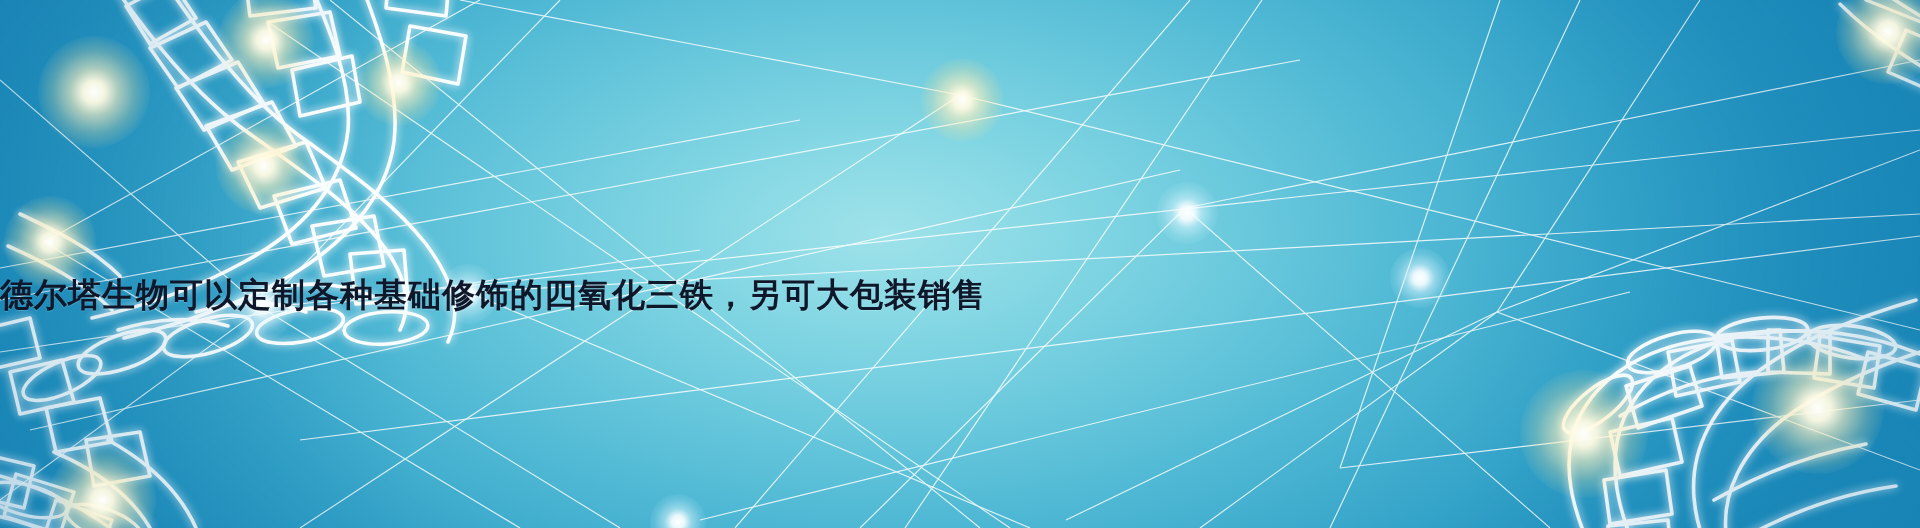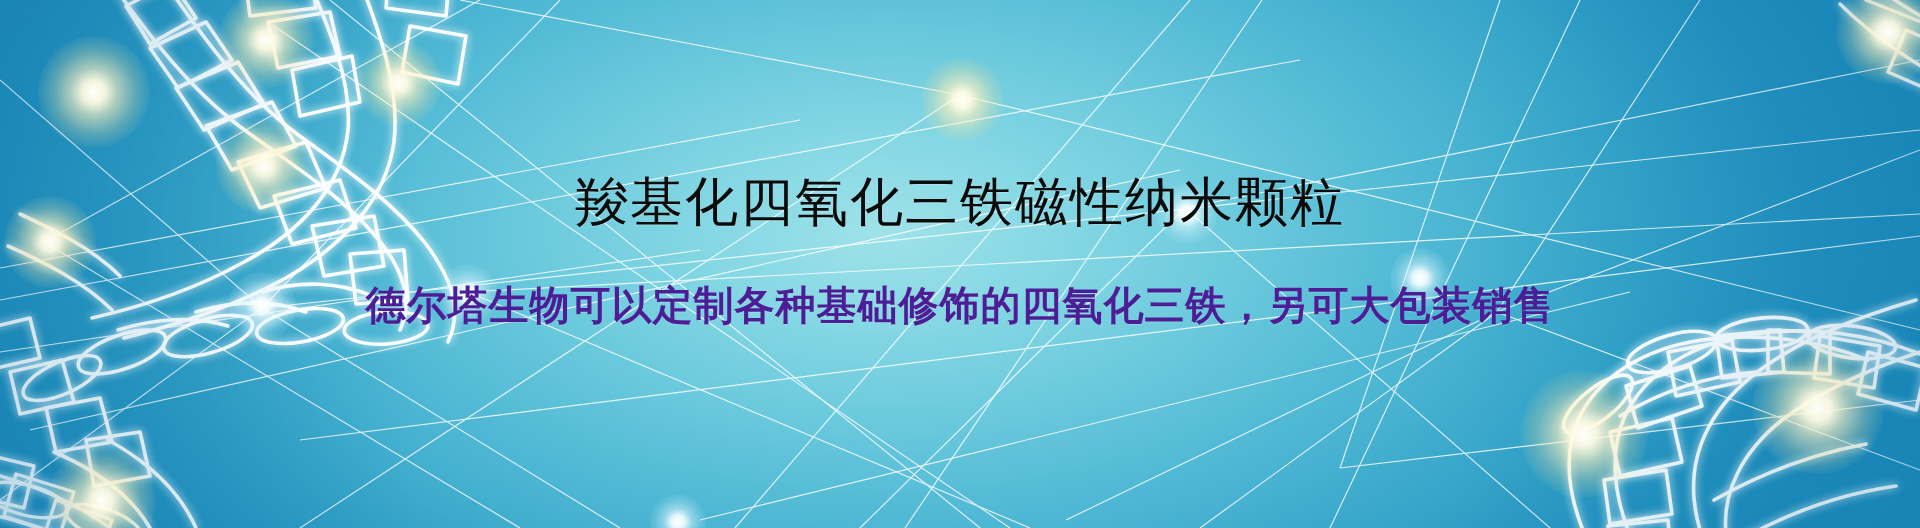--- a/index.html
+++ b/index.html
@@ -106,25 +106,24 @@
     color: #0b0b0b;
     font-weight: 400;
     white-space: nowrap;
     text-shadow: 0 1px 1px rgba(255,255,255,0.22);
   }
   .subhead {
     position: absolute;
     left: 0;
     right: 0;
     top: 245px;
-    text-align: center;
-    font-size: 40px;
+    font-size: 33px;
     line-height: 1;
     letter-spacing: 1px;
-    color: #4c1d95;
+    color: #0f172a;
     font-weight: 700;
     white-space: nowrap;
     text-shadow: 0 1px 1px rgba(255,255,255,0.18);
   }
 </style>
 </head>
 <body>
 
 <div id="banner">
 
@@ -295,17 +294,16 @@
   <div class="glow warm" style="left:920px; top:58px;   width:84px;  height:84px;"></div>
   <div class="glow cool" style="left:1156px;top:182px;  width:62px;  height:62px;"></div>
   <div class="glow cool" style="left:1390px;top:248px;  width:60px;  height:60px;"></div>
   <div class="glow warm" style="left:1520px;top:370px;  width:128px; height:128px;"></div>
   <div class="glow warm" style="left:1752px;top:342px;  width:132px; height:132px;"></div>
   <div class="glow warm" style="left:1836px;top:-20px;  width:104px; height:104px;"></div>
   <div class="glow warm" style="left:48px;  top:446px;  width:108px; height:108px;"></div>
   <div class="glow cool" style="left:650px; top:494px;  width:56px;  height:56px;"></div>
 
   <div class="text-stack">
-    <h1 class="headline">羧基化四氧化三铁磁性纳米颗粒</h1>
     <p class="subhead">德尔塔生物可以定制各种基础修饰的四氧化三铁，另可大包装销售</p>
   </div>
 
 </div>
 
 </body></html>

